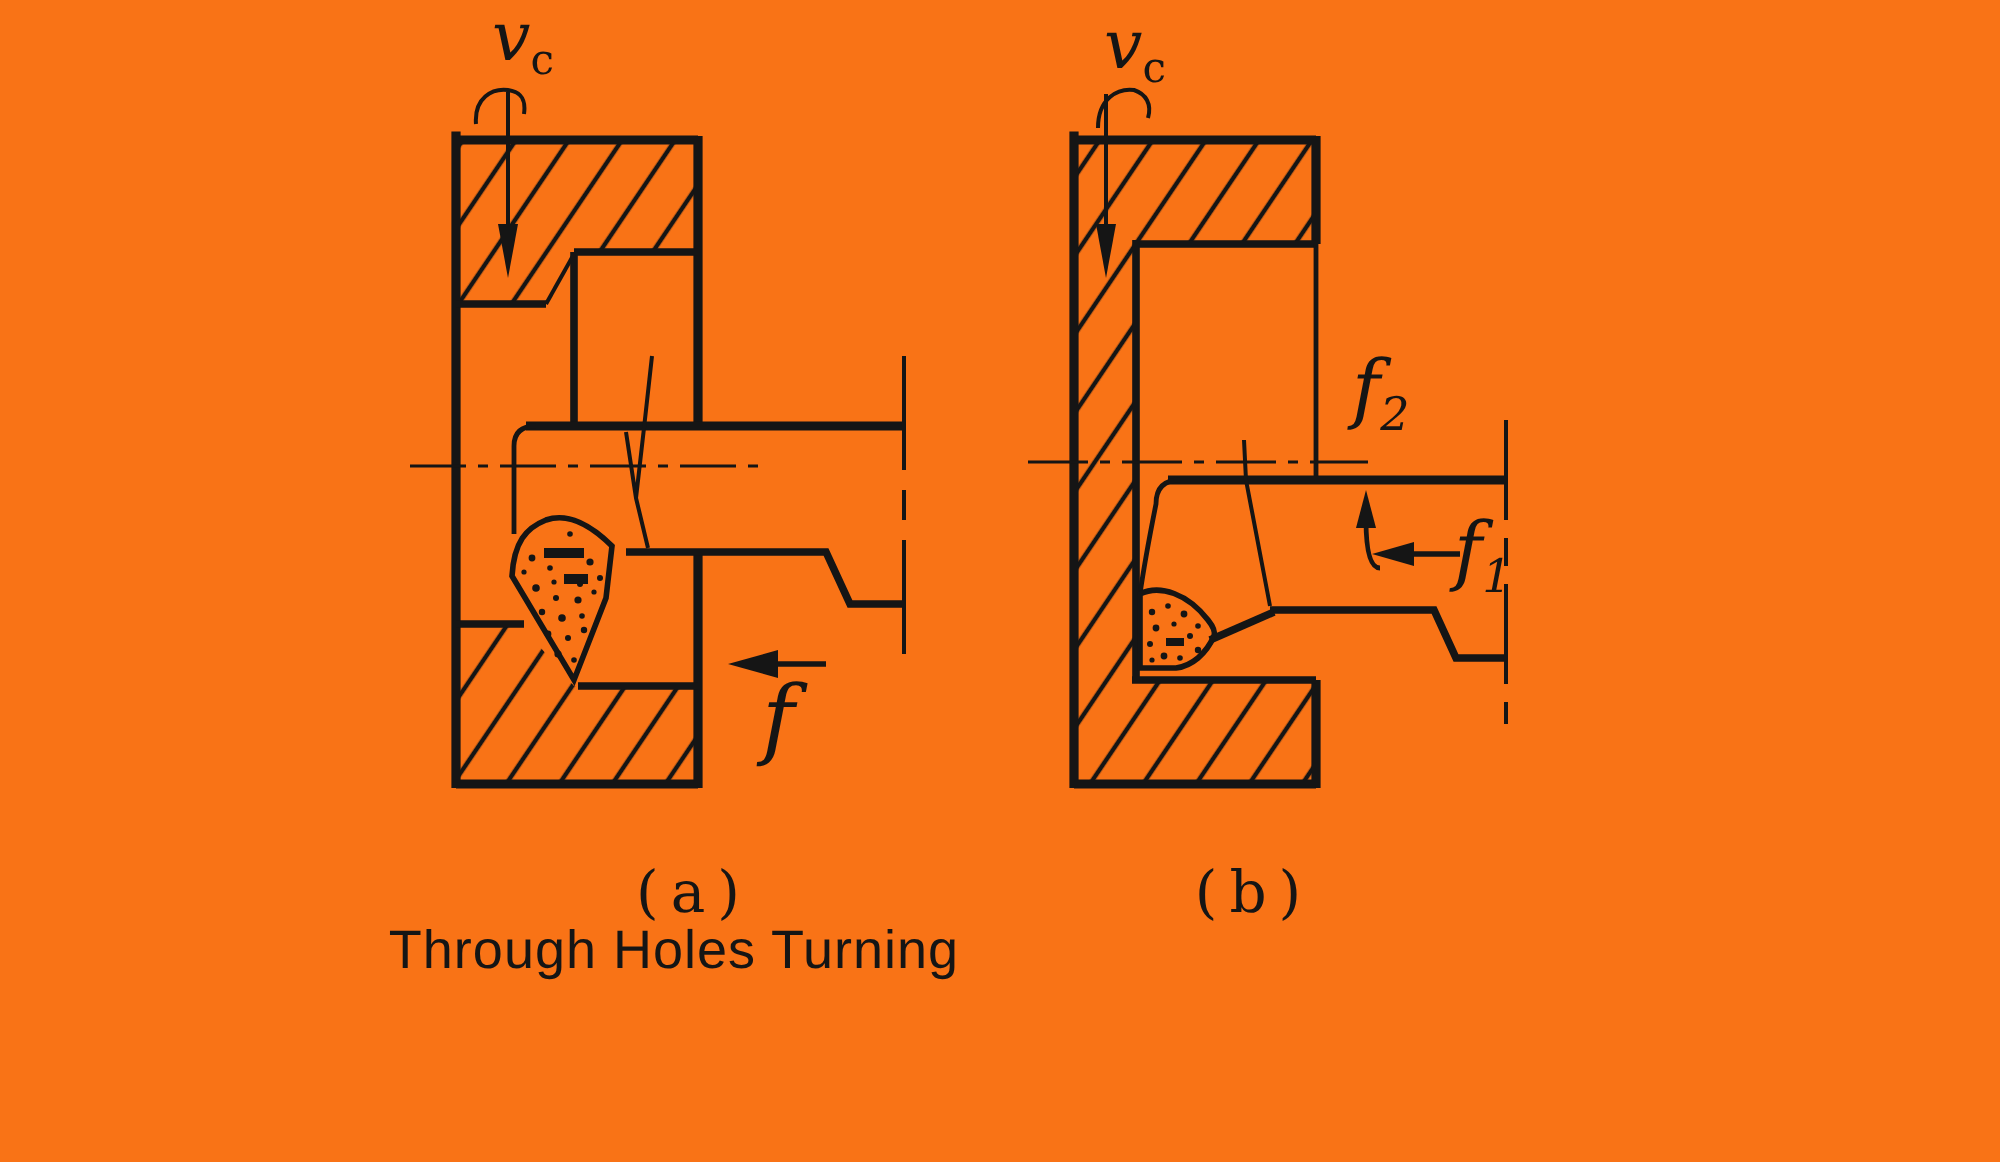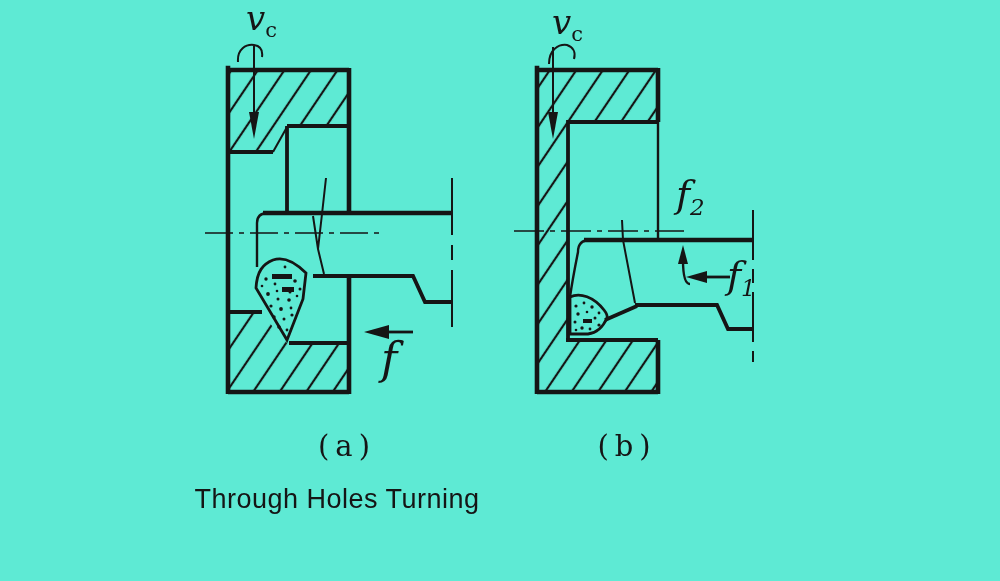--- a/index.html
+++ b/index.html
@@ -1,25 +1,25 @@
 <!DOCTYPE html>
 <html><head>
 <meta charset="utf-8">
 <style>
   html,body { margin:0; padding:0; background:#ffffff; }
   .canvas {
-    position:relative; width:1000px; height:581px; background:#5eead4;
+    position:relative; width:1000px; height:581px; background:#f97316;
     font-family:"Liberation Sans", sans-serif; overflow:hidden;
   }
   .canvas svg { position:absolute; left:0; top:0; }
   .caption { position:absolute; color:#151515; white-space:nowrap; transform:translateX(-50%); }
   .tag { font-family:"DejaVu Serif", serif; font-size:29px; letter-spacing:6px; }
   .cap { font-size:27px; letter-spacing:0.5px; }
   #tag-a  { left:347px; top:429px; }
-  #cap-a  { left:337px; top:484px; }
+  #cap-a  { left:337px; top:460px; }
   #tag-b  { left:627px; top:429px; }
   #cap-b  { left:652px; top:484px; }
 
   
   .ln  { fill:none; stroke:currentColor; }
   .s5  { stroke-width:4.6; }
   .s4  { stroke-width:3.8; }
   .s3  { stroke-width:2.8; }
   .s25 { stroke-width:2.4; }
   .s2  { stroke-width:2; }

